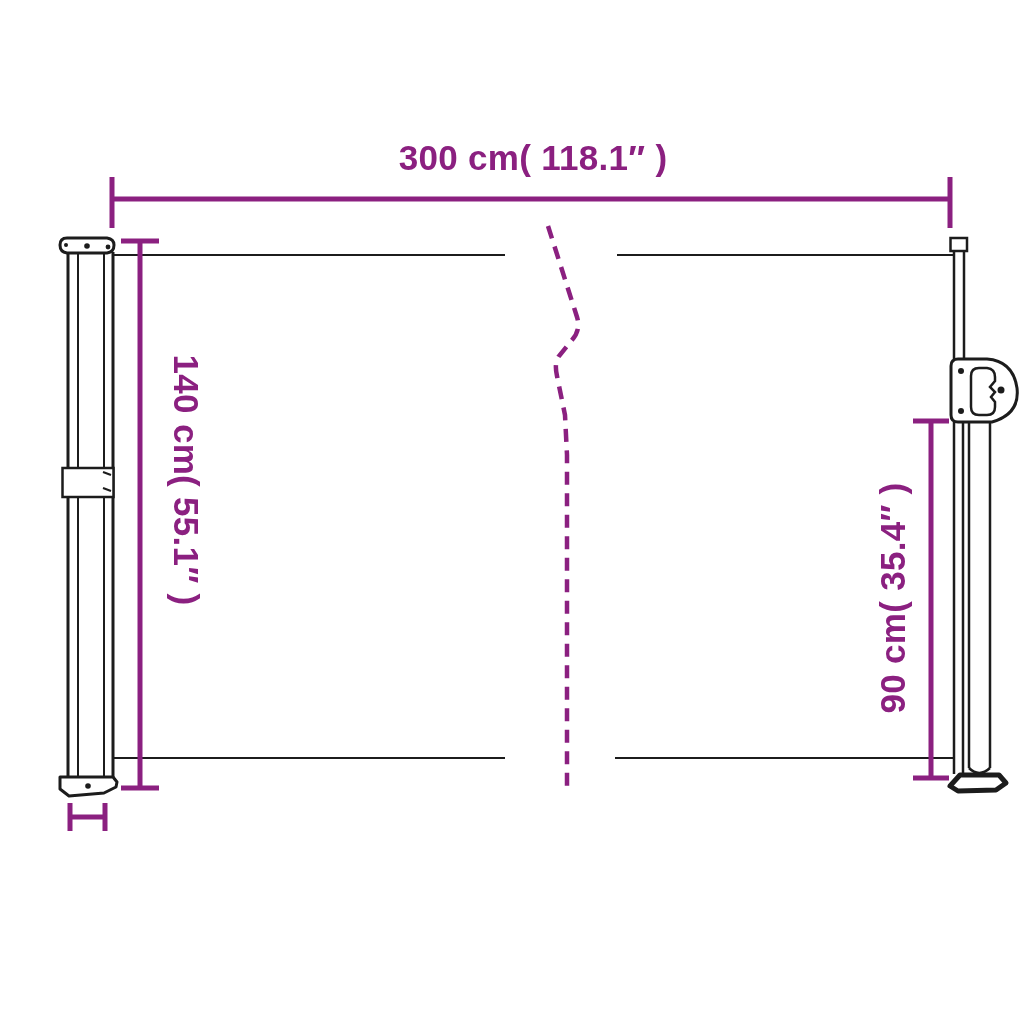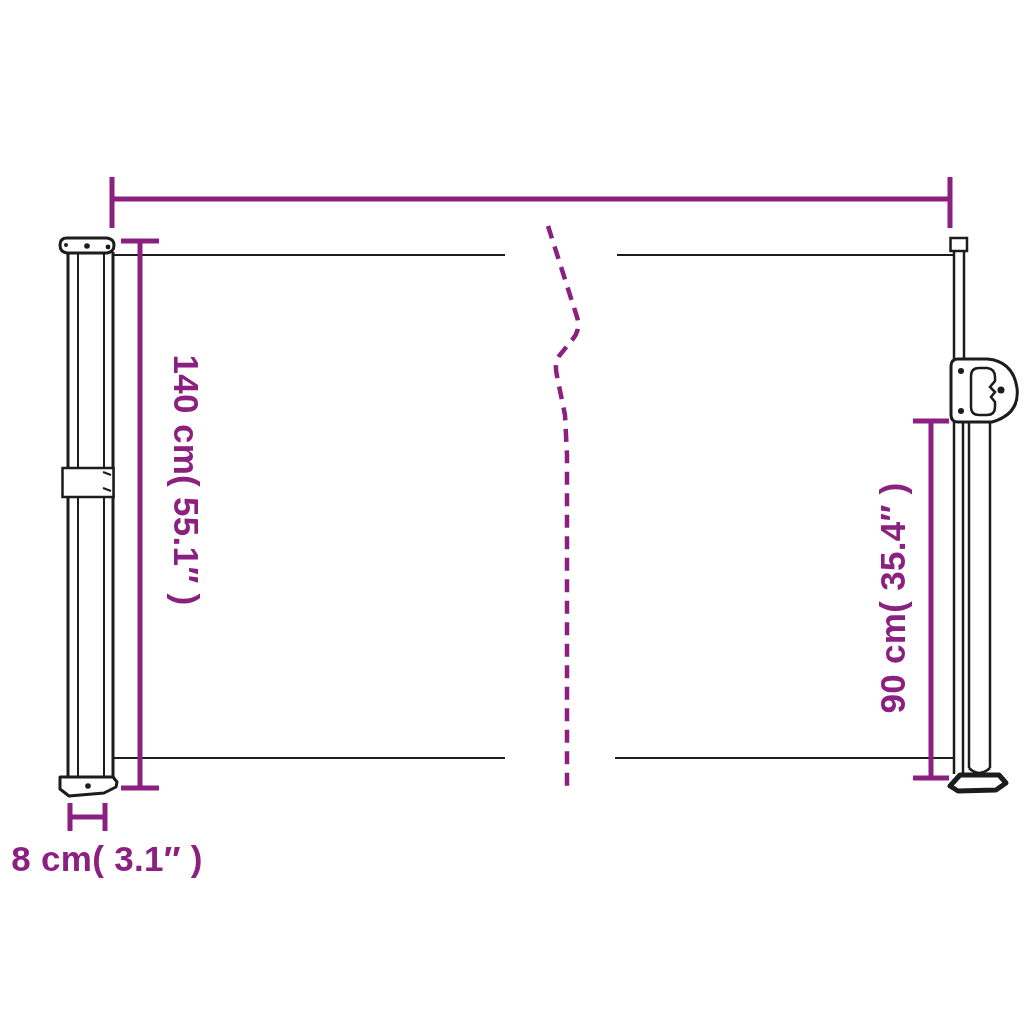--- a/index.html
+++ b/index.html
@@ -95,19 +95,19 @@
       <path d="M140,241 V788 M121,241 H159 M121,788 H159"></path>
     </g>
     <g class="accent" stroke-width="5">
       <path d="M931,421 V778 M913,421 H949 M913,778 H949"></path>
     </g>
     <g class="accent" stroke-width="5">
       <path d="M70,817 H105 M70,803 V831 M105,803 V831"></path>
     </g>
   </svg>
 
+  <div class="dim-label" style="left:533px; top:158px;">300 cm( 118.1″ )</div>
 
   <div class="dim-label rot-cw" style="left:186px; top:480px;">140 cm( 55.1″ )</div>
 
   <div class="dim-label rot-ccw" style="left:893px; top:598px;">90 cm( 35.4″ )</div>
 
-  <div class="dim-label" style="left:107px; top:859px;">8 cm( 3.1″ )</div>
 </div>
 
 </body></html>

